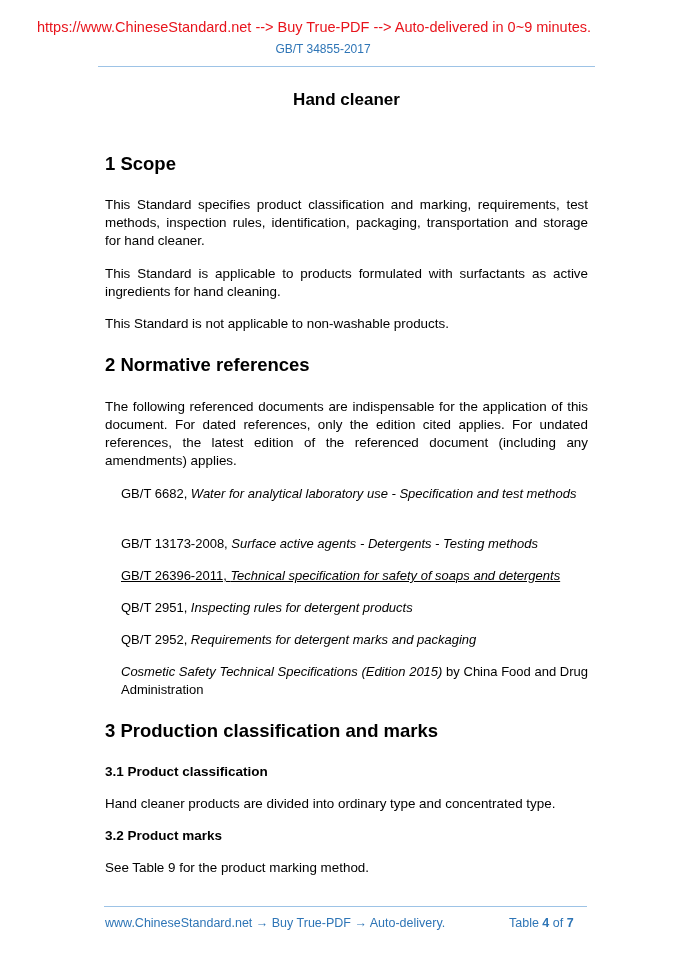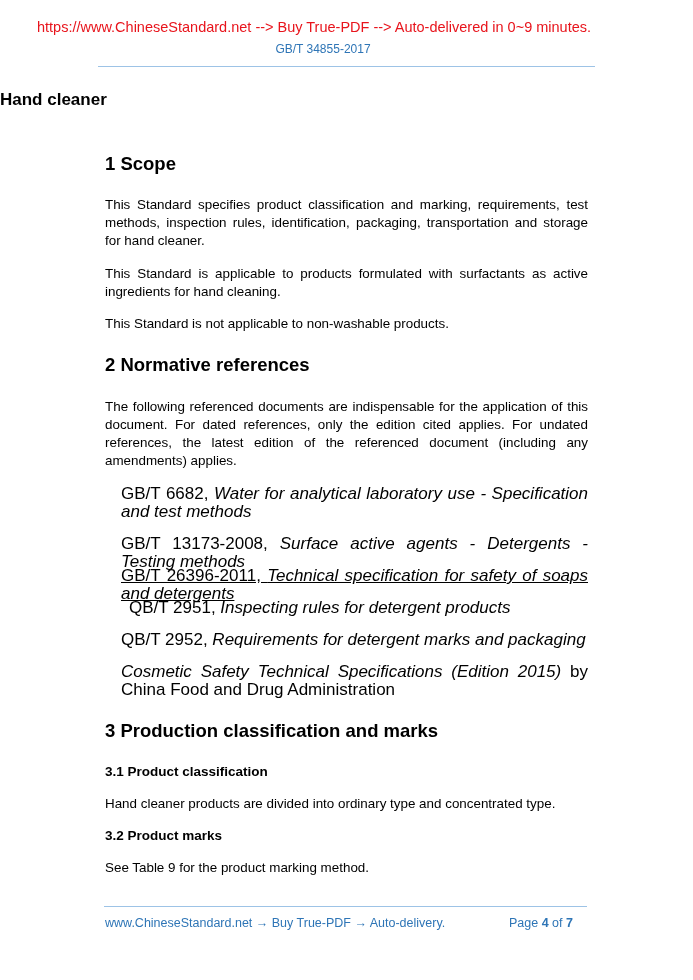--- a/index.html
+++ b/index.html
@@ -49,20 +49,21 @@
     left: 104px;
     width: 483px;
     height: 1px;
     background: #9dc3e6;
   }
   .doc-title {
     position: absolute;
     top: 90px;
     left: 0;
     width: 693px;
+    text-align: center;
     font-size: 17px;
     font-weight: bold;
   }
   .h1 {
     position: absolute;
     left: 105px;
     font-size: 18.5px;
     font-weight: bold;
     white-space: nowrap;
   }
@@ -79,21 +80,21 @@
     width: 483px;
     font-size: 13.4px;
     line-height: 18px;
     text-align: justify;
     text-align-last: left;
   }
   .ref {
     position: absolute;
     left: 121px;
     width: 467px;
-    font-size: 17px;
+    font-size: 13px;
     line-height: 18px;
     text-align: justify;
     text-align-last: left;
   }
   .ref i { font-style: italic; }
   .footer-link {
     position: absolute;
     top: 916px;
     left: 105px;
     font-size: 12.5px;
@@ -132,35 +133,35 @@
 
 <div class="ref" style="top:485px;">
   <span>GB/T 6682, </span><i>Water for analytical laboratory use - Specification and test methods</i><span></span>
 </div>
 <div class="ref" style="top:535px;">
   <span>GB/T 13173-2008, </span><i>Surface active agents - Detergents - Testing methods</i><span></span>
 </div>
 <div class="ref" style="top:567px;text-decoration:underline;">
   <span>GB/T 26396-2011, </span><i>Technical specification for safety of soaps and detergents</i><span></span>
 </div>
-<div class="ref" style="top:599px;margin-left:8px;">
+<div class="ref" style="top:599px;">
   <span>QB/T 2951, </span><i>Inspecting rules for detergent products</i><span></span>
 </div>
 <div class="ref" style="top:631px;">
   <span>QB/T 2952, </span><i>Requirements for detergent marks and packaging</i><span></span>
 </div>
 <div class="ref" style="top:663px;">
   <span></span><i>Cosmetic Safety Technical Specifications (Edition 2015)</i><span> by China Food and Drug Administration</span>
 </div>
 
 <div class="h1" style="top:720px;">3 Production classification and marks</div>
 <div class="h2" style="top:764px;">3.1 Product classification</div>
 <div class="para" style="top:795px;">Hand cleaner products are divided into ordinary type and concentrated type.</div>
 <div class="h2" style="top:828px;">3.2 Product marks</div>
 <div class="para" style="top:859px;">See Table 9 for the product marking method.</div>
 
 <div class="hr-bottom"></div>
 <div class="footer-link">
   <a>www.ChineseStandard.net</a><span> → Buy True-PDF → Auto-delivery.</span>
 </div>
 <div class="footer-page">
-  <span>Page </span><b>4</b><span> of </span><b>7</b>
+  <span>Table </span><b>4</b><span> of </span><b>7</b>
 </div>
 
 </body></html>

